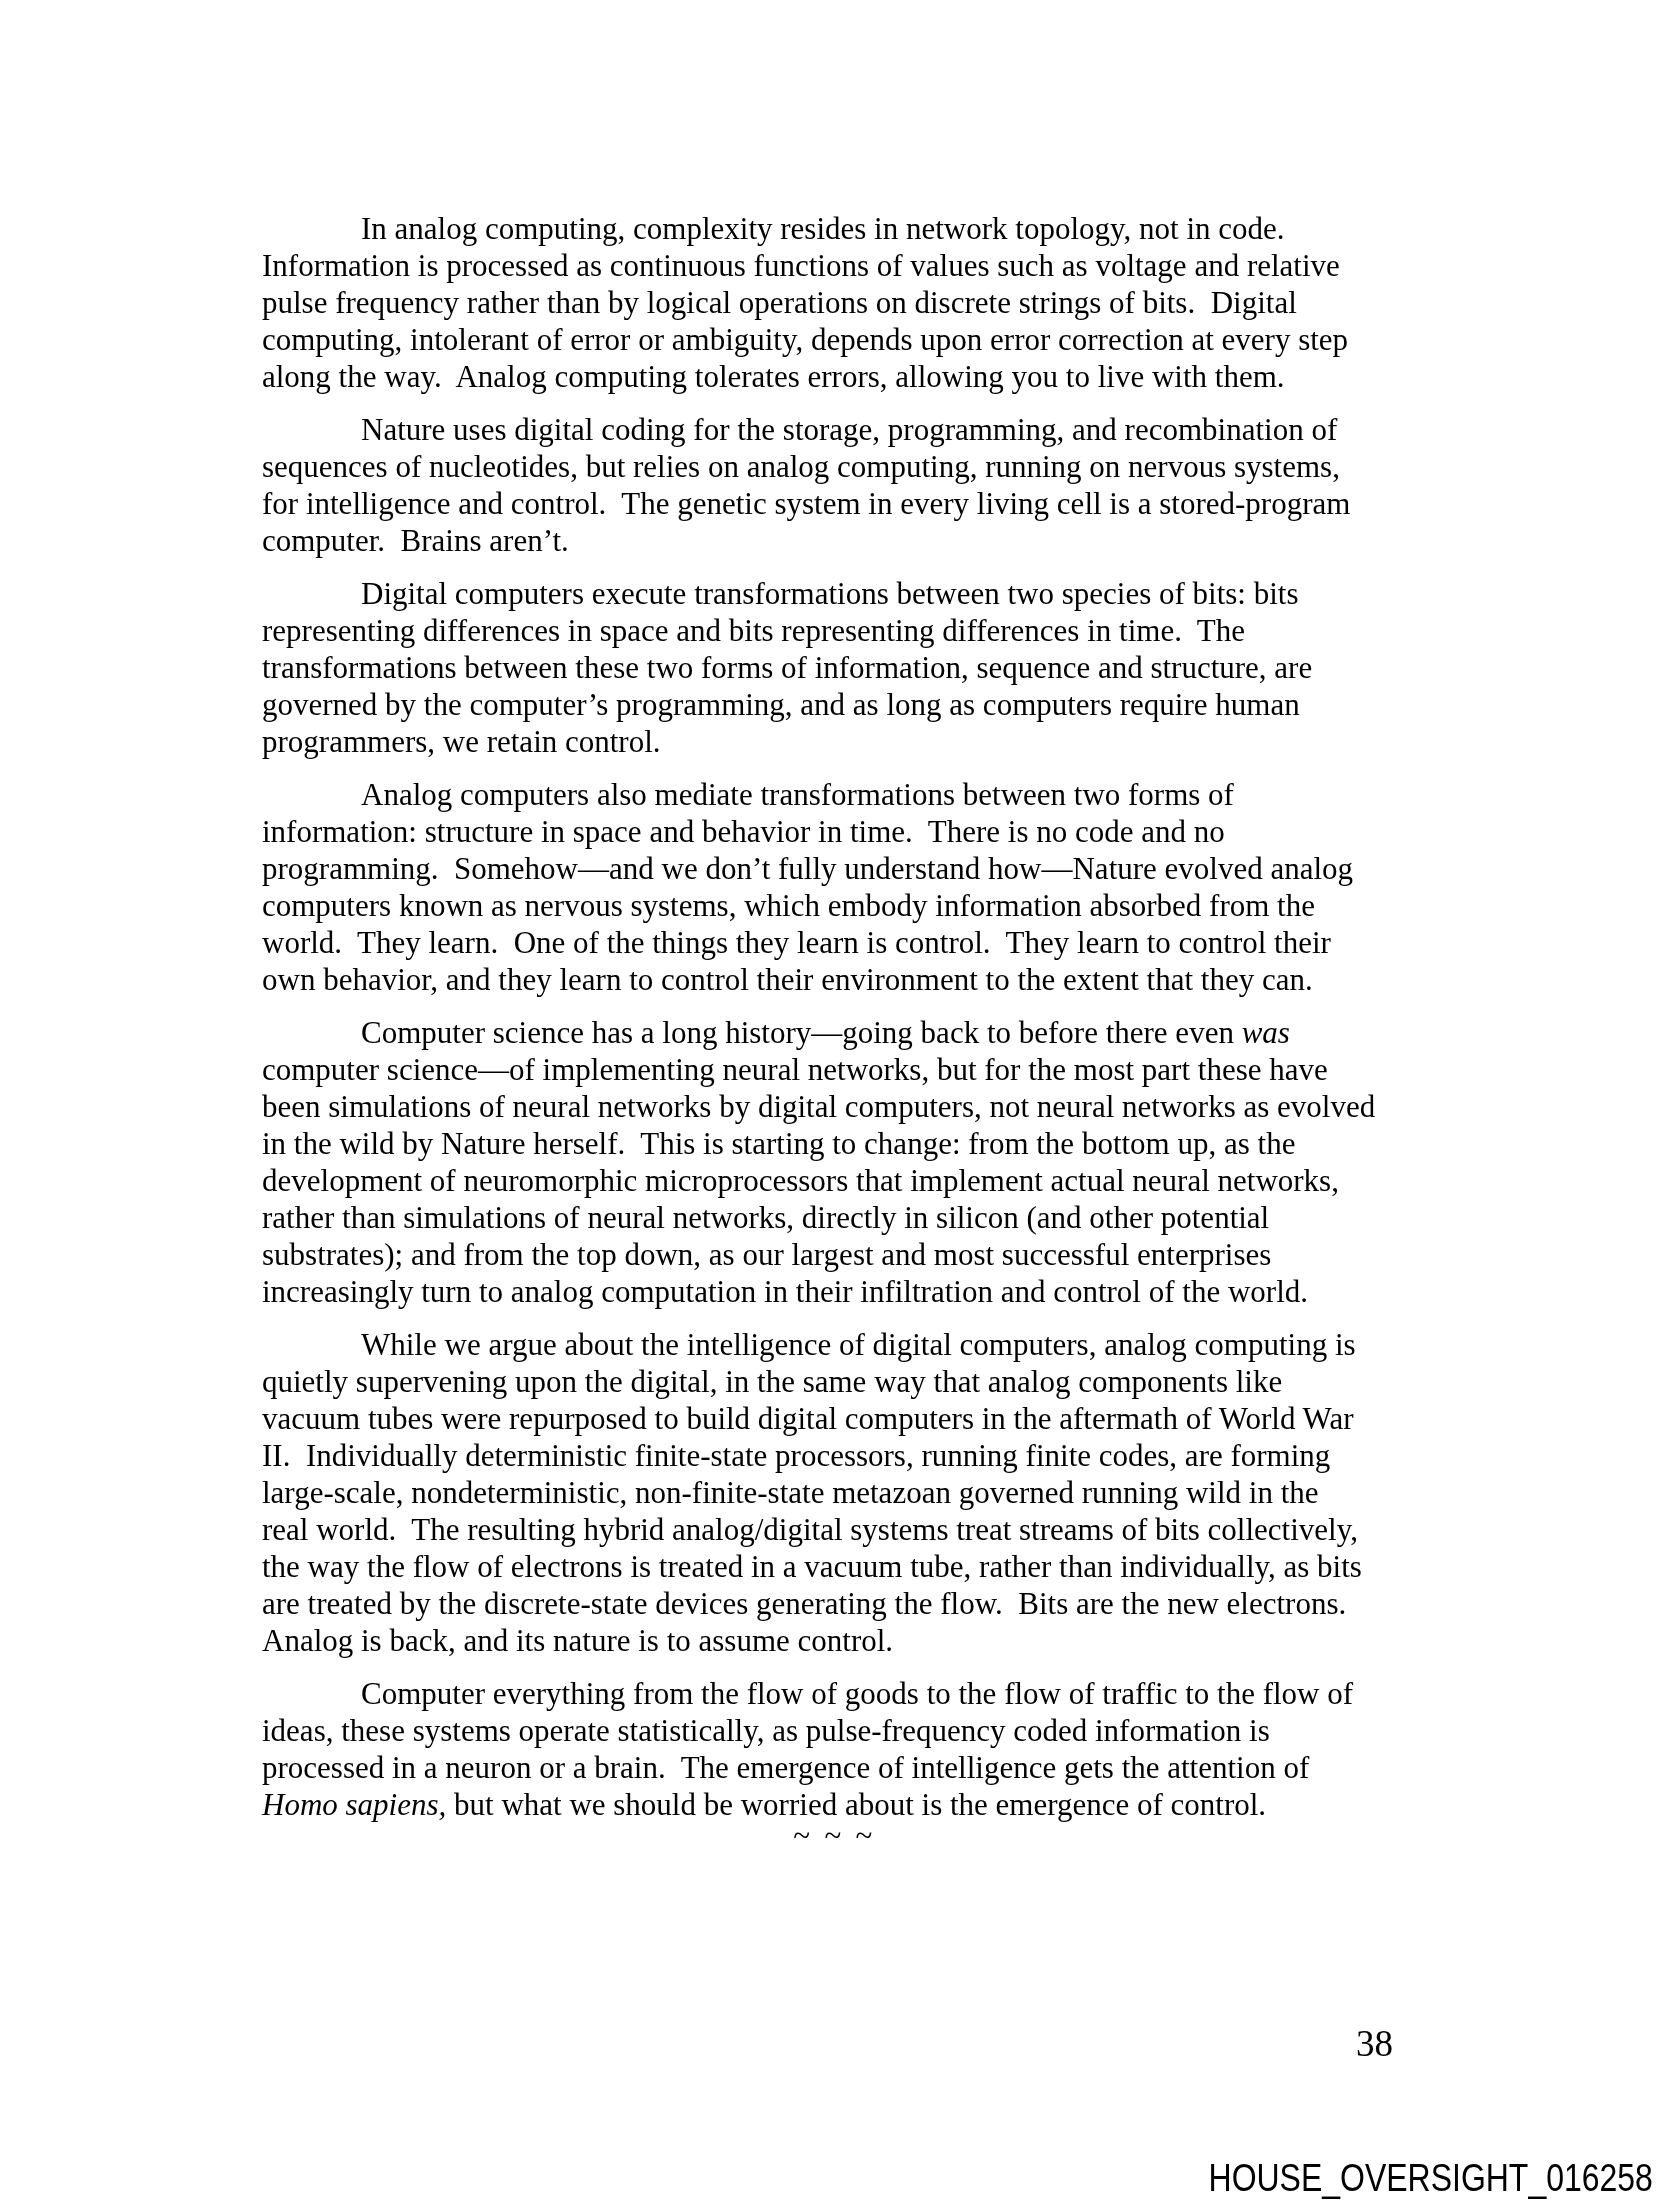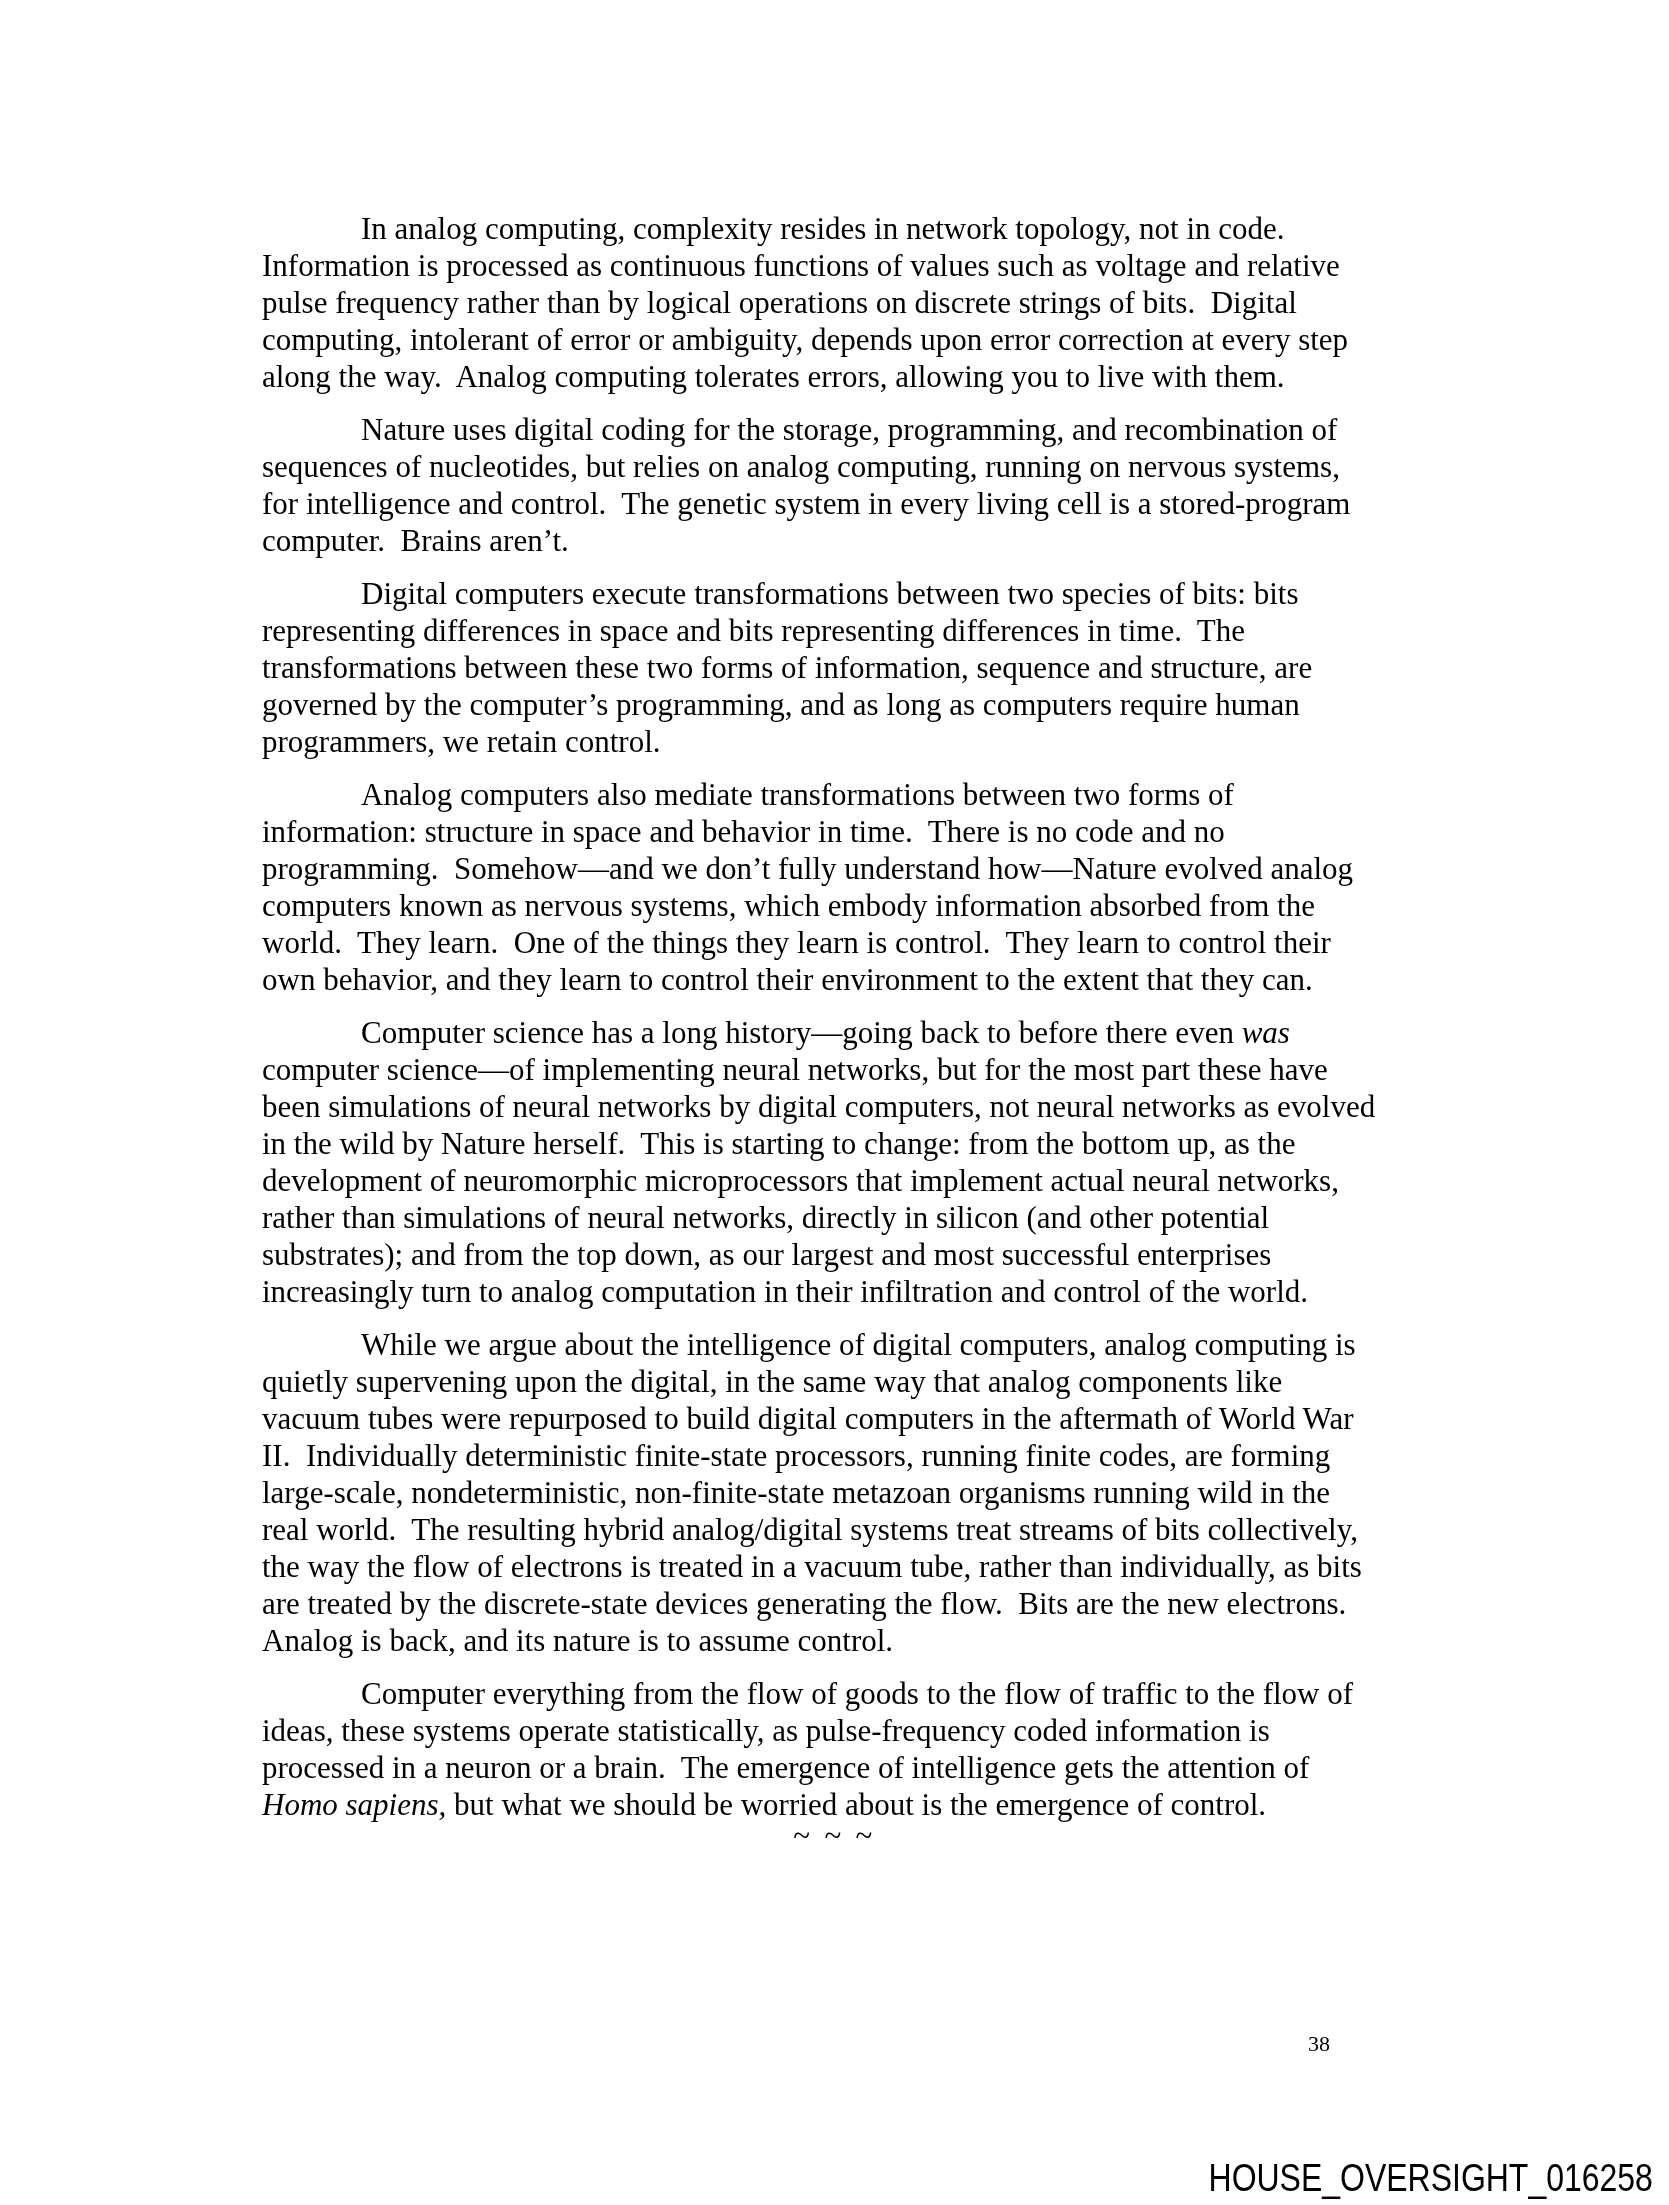--- a/index.html
+++ b/index.html
@@ -37,23 +37,23 @@
     top: 1818px;
     left: 0;
     width: 1669px;
     text-align: center;
     font-size: 31px;
     letter-spacing: 3.3px;
     white-space: pre;
   }
   .page-number {
     position: absolute;
-    left: 1308px;
+    left: 1356px;
     top: 2025px;
-    font-size: 22px;
+    font-size: 37px;
     line-height: 37px;
   }
   .bates-stamp {
     position: absolute;
     right: 16.4px;
     bottom: 7.9px;
     font-family: "Liberation Sans", sans-serif;
     font-size: 39px;
     line-height: 1;
     transform: scaleX(0.82);
@@ -102,21 +102,21 @@
         <div class="line"><span>development of neuromorphic microprocessors that implement actual neural networks,</span></div>
         <div class="line"><span>rather than simulations of neural networks, directly in silicon (and other potential</span></div>
         <div class="line"><span>substrates); and from the top down, as our largest and most successful enterprises</span></div>
         <div class="line"><span>increasingly turn to analog computation in their infiltration and control of the world.</span></div>
       </div>
       <div class="paragraph">
         <div class="line indent"><span>While we argue about the intelligence of digital computers, analog computing is</span></div>
         <div class="line"><span>quietly supervening upon the digital, in the same way that analog components like</span></div>
         <div class="line"><span>vacuum tubes were repurposed to build digital computers in the aftermath of World War</span></div>
         <div class="line"><span>II.  Individually deterministic finite-state processors, running finite codes, are forming</span></div>
-        <div class="line"><span>large-scale, nondeterministic, non-finite-state metazoan organisms running wild in the</span></div>
+        <div class="line"><span>large-scale, nondeterministic, non-finite-state metazoan governed running wild in the</span></div>
         <div class="line"><span>real world.  The resulting hybrid analog/digital systems treat streams of bits collectively,</span></div>
         <div class="line"><span>the way the flow of electrons is treated in a vacuum tube, rather than individually, as bits</span></div>
         <div class="line"><span>are treated by the discrete-state devices generating the flow.  Bits are the new electrons.</span></div>
         <div class="line"><span>Analog is back, and its nature is to assume control.</span></div>
       </div>
       <div class="paragraph">
         <div class="line indent"><span>Computer everything from the flow of goods to the flow of traffic to the flow of</span></div>
         <div class="line"><span>ideas, these systems operate statistically, as pulse-frequency coded information is</span></div>
         <div class="line"><span>processed in a neuron or a brain.  The emergence of intelligence gets the attention of</span></div>
         <div class="line"><span class="italic">Homo sapiens,</span><span> but what we should be worried about is the emergence of control.</span></div>

